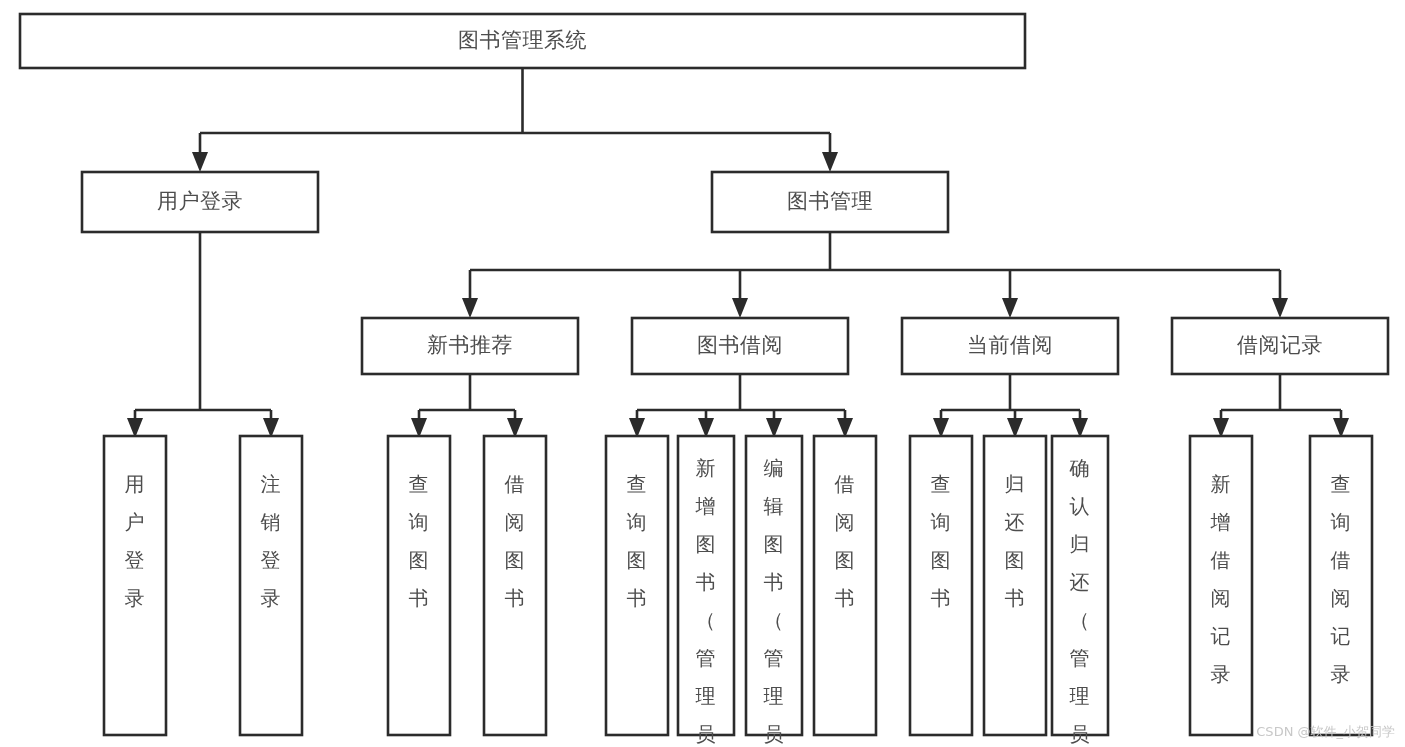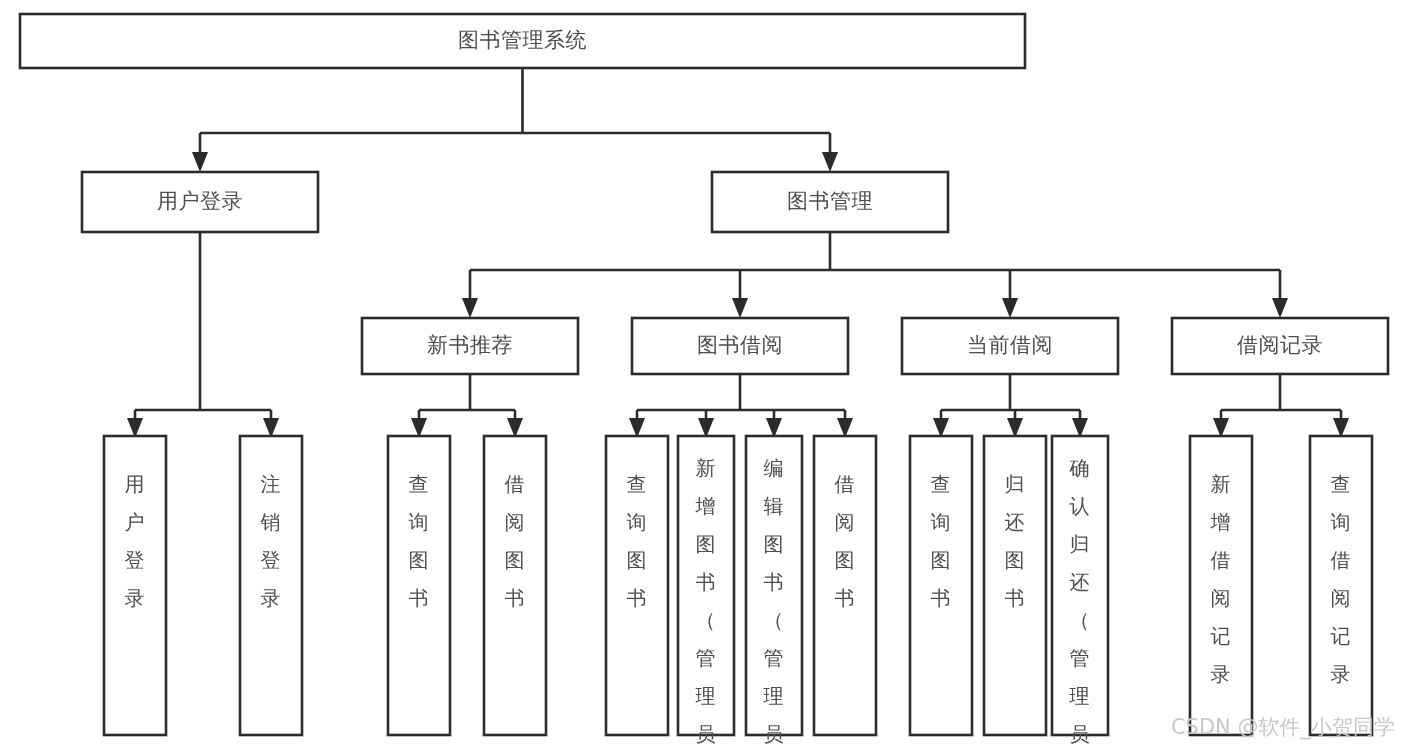--- a/index.html
+++ b/index.html
@@ -51,21 +51,21 @@
   }
   .arrow-head {
     fill: #2b2b2b;
     stroke: none;
   }
   .watermark {
     position: absolute;
     right: 10px;
     bottom: 6px;
     color: #c8c8c8;
-    font-size: 21px;
+    font-size: 13px;
     font-family: "DejaVu Sans", "Liberation Sans", sans-serif;
     white-space: nowrap;
     user-select: none;
   }
 </style>
 </head>
 <body>
 
 <div id="diagram-root">
   <svg class="diagram-canvas" viewBox="0 0 1405 747">

